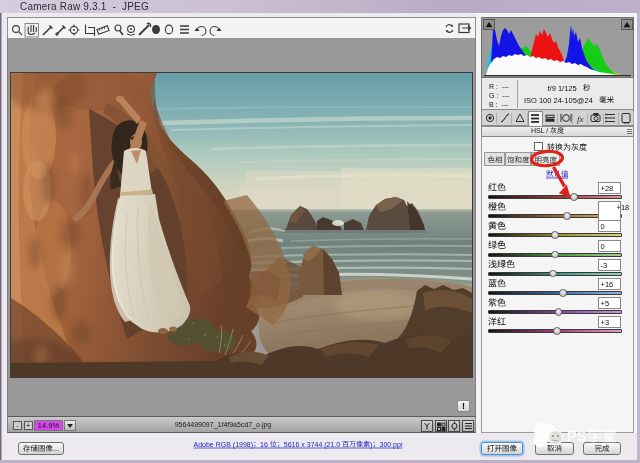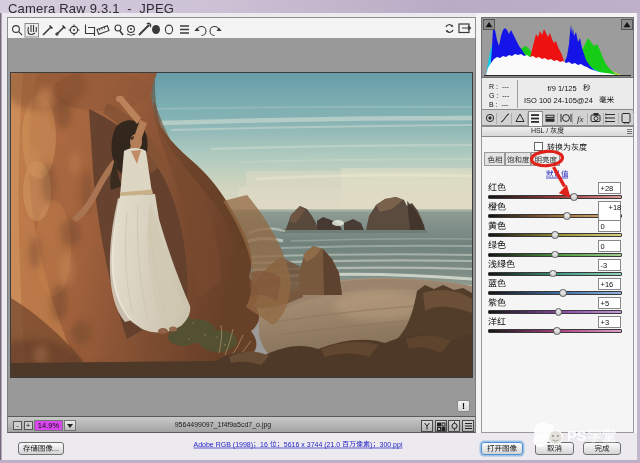--- a/index.html
+++ b/index.html
@@ -1,20 +1,20 @@
 <!DOCTYPE html>
 <html><head><meta charset="utf-8"><style>
 *{margin:0;padding:0;box-sizing:border-box}
 body{font-family:"Liberation Sans",sans-serif}
 #w{position:relative;width:640px;height:463px;overflow:hidden;background:#cdc3d5}
 .abs{position:absolute}
 </style></head><body>
 <div id="w">
     <div class="abs" style="left:0;top:0;width:640px;height:14px;background:linear-gradient(90deg,#d6cdde 0%,#cbc0d4 35%,#b9abc4 70%,#bdb0c8 100%)"></div>
-    <div class="abs" style="left:8px;top:1px;font-size:13px;color:#2e2b33;letter-spacing:.2px">Camera Raw 9.3.1&nbsp; -&nbsp; JPEG</div>
+    <div class="abs" style="left:20px;top:1px;font-size:10px;color:#2e2b33;letter-spacing:.2px">Camera Raw 9.3.1&nbsp; -&nbsp; JPEG</div>
     <div class="abs" style="left:0;top:13px;width:2px;height:450px;background:#b2a5bd"></div>
     <div class="abs" style="left:0;top:13px;width:1px;height:450px;background:#746879"></div>
     <div class="abs" style="left:637px;top:13px;width:3px;height:450px;background:#c2b6cc"></div>
     <div class="abs" style="left:0;top:460px;width:640px;height:3px;background:#bdb0c7"></div>
     <div class="abs" style="left:2px;top:13px;width:635px;height:447px;background:#eceaee"></div>
     <div class="abs" style="left:7px;top:17px;width:469px;height:21px;background:#f4f4f4;border:1px solid #909090;border-bottom:none"></div>
     <div class="abs" style="left:7px;top:38px;width:469px;height:378px;background:#999999;border-left:1px solid #7e7e7e;border-right:1px solid #7e7e7e"></div>
     <svg class="abs" style="left:11px;top:73px;outline:1px solid #3c3c3c" width="461" height="304" viewBox="0 0 461 304">
 <filter id="bl4" x="-30%" y="-30%" width="160%" height="160%">
         <feGaussianBlur stdDeviation="3.5"></feGaussianBlur>
@@ -271,21 +271,21 @@
     <div class="abs" style="left:481px;top:137px;width:153px;height:296px;background:#f5f5f5;border:1px solid #9a9a9a;border-top:none"></div>
     <div class="abs" style="left:534px;top:142px;width:9px;height:9px;background:#fff;border:1px solid #666"></div>
     <div class="abs" style="left:484px;top:152px;width:21px;height:14px;background:#e3e3e3;border:1px solid #999"></div>
     <div class="abs" style="left:505px;top:152px;width:26px;height:14px;background:#e3e3e3;border:1px solid #999"></div>
     <div class="abs" style="left:531px;top:152px;width:29px;height:14px;background:#ededed;border:1px solid #999"></div>
     <div class="abs" style="left:488px;top:195.0px;width:134px;height:4px;background:linear-gradient(90deg,#141414,#a03c3c 55%,#dc9898);border:1px solid #3a3a3a;border-radius:1px"></div>
     <div class="abs" style="left:570.2px;top:193.0px;width:7.6px;height:7.6px;background:radial-gradient(circle at 50% 35%,#efefef,#b9b9b9);border:1px solid #5e5e5e;border-radius:50%"></div>
     <div class="abs" style="left:597.5px;top:182.0px;width:23px;height:12px;background:#fff;border:1px solid #888;font-size:7.5px;line-height:11px;color:#111;padding-left:2px">+28</div>
     <div class="abs" style="left:488px;top:214.2px;width:134px;height:4px;background:linear-gradient(90deg,#141414,#a8703a 55%,#dcb687);border:1px solid #3a3a3a;border-radius:1px"></div>
     <div class="abs" style="left:563.2px;top:212.2px;width:7.6px;height:7.6px;background:radial-gradient(circle at 50% 35%,#efefef,#b9b9b9);border:1px solid #5e5e5e;border-radius:50%"></div>
-    <div class="abs" style="left:597.5px;top:201.2px;width:23px;height:28px;background:#fff;border:1px solid #888;font-size:7.5px;line-height:11px;color:#111;padding-left:10px">+18</div>
+    <div class="abs" style="left:597.5px;top:201.2px;width:23px;height:28px;background:#fff;border:1px solid #888;font-size:7.5px;line-height:11px;color:#111;padding-left:18px">+18</div>
     <div class="abs" style="left:488px;top:233.4px;width:134px;height:4px;background:linear-gradient(90deg,#141414,#9c9432 55%,#d8d285);border:1px solid #3a3a3a;border-radius:1px"></div>
     <div class="abs" style="left:551.2px;top:231.4px;width:7.6px;height:7.6px;background:radial-gradient(circle at 50% 35%,#efefef,#b9b9b9);border:1px solid #5e5e5e;border-radius:50%"></div>
     <div class="abs" style="left:597.5px;top:220.4px;width:23px;height:12px;background:#fff;border:1px solid #888;font-size:7.5px;line-height:11px;color:#111;padding-left:2px">0</div>
     <div class="abs" style="left:488px;top:252.6px;width:134px;height:4px;background:linear-gradient(90deg,#141414,#4f9a3e 55%,#a2d091);border:1px solid #3a3a3a;border-radius:1px"></div>
     <div class="abs" style="left:551.2px;top:250.6px;width:7.6px;height:7.6px;background:radial-gradient(circle at 50% 35%,#efefef,#b9b9b9);border:1px solid #5e5e5e;border-radius:50%"></div>
     <div class="abs" style="left:597.5px;top:239.6px;width:23px;height:12px;background:#fff;border:1px solid #888;font-size:7.5px;line-height:11px;color:#111;padding-left:2px">0</div>
     <div class="abs" style="left:488px;top:271.8px;width:134px;height:4px;background:linear-gradient(90deg,#141414,#3f9e86 55%,#96d2c0);border:1px solid #3a3a3a;border-radius:1px"></div>
     <div class="abs" style="left:549.2px;top:269.8px;width:7.6px;height:7.6px;background:radial-gradient(circle at 50% 35%,#efefef,#b9b9b9);border:1px solid #5e5e5e;border-radius:50%"></div>
     <div class="abs" style="left:597.5px;top:258.8px;width:23px;height:12px;background:#fff;border:1px solid #888;font-size:7.5px;line-height:11px;color:#111;padding-left:2px">-3</div>
     <div class="abs" style="left:488px;top:291.0px;width:134px;height:4px;background:linear-gradient(90deg,#141414,#3f6ea8 55%,#92b4dc);border:1px solid #3a3a3a;border-radius:1px"></div>

